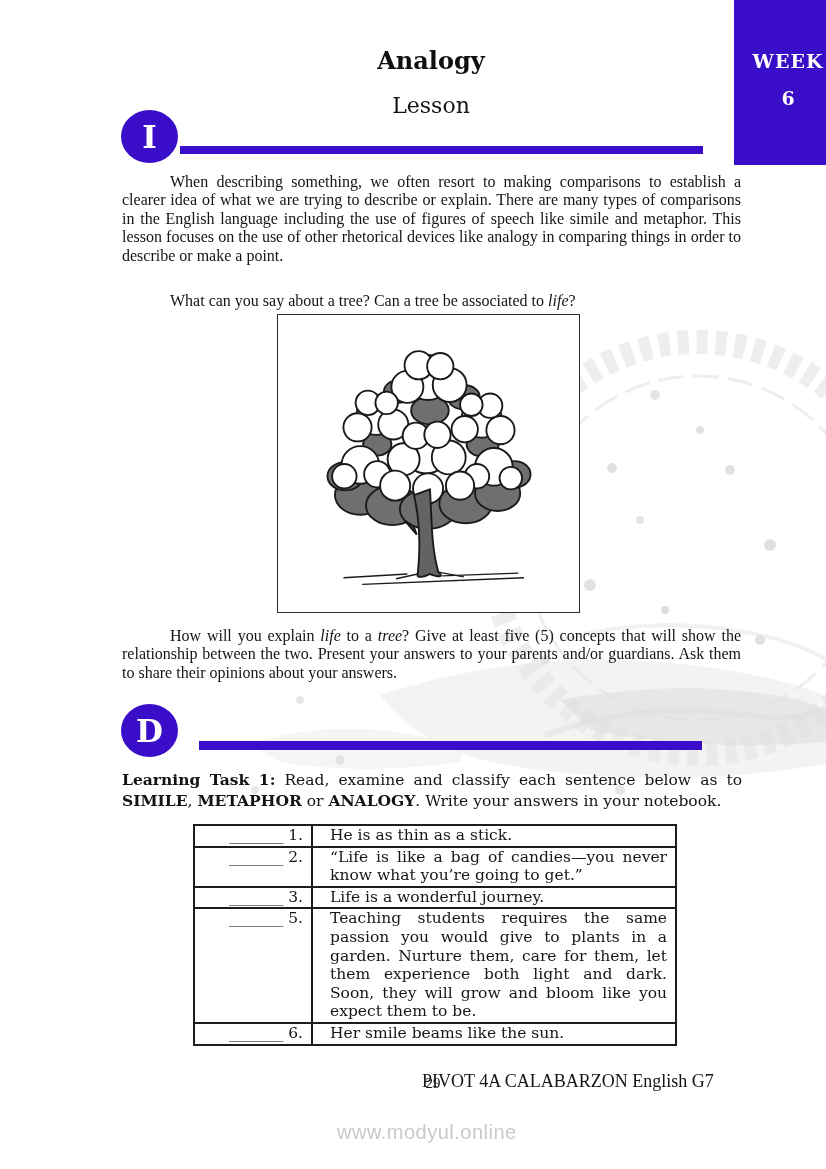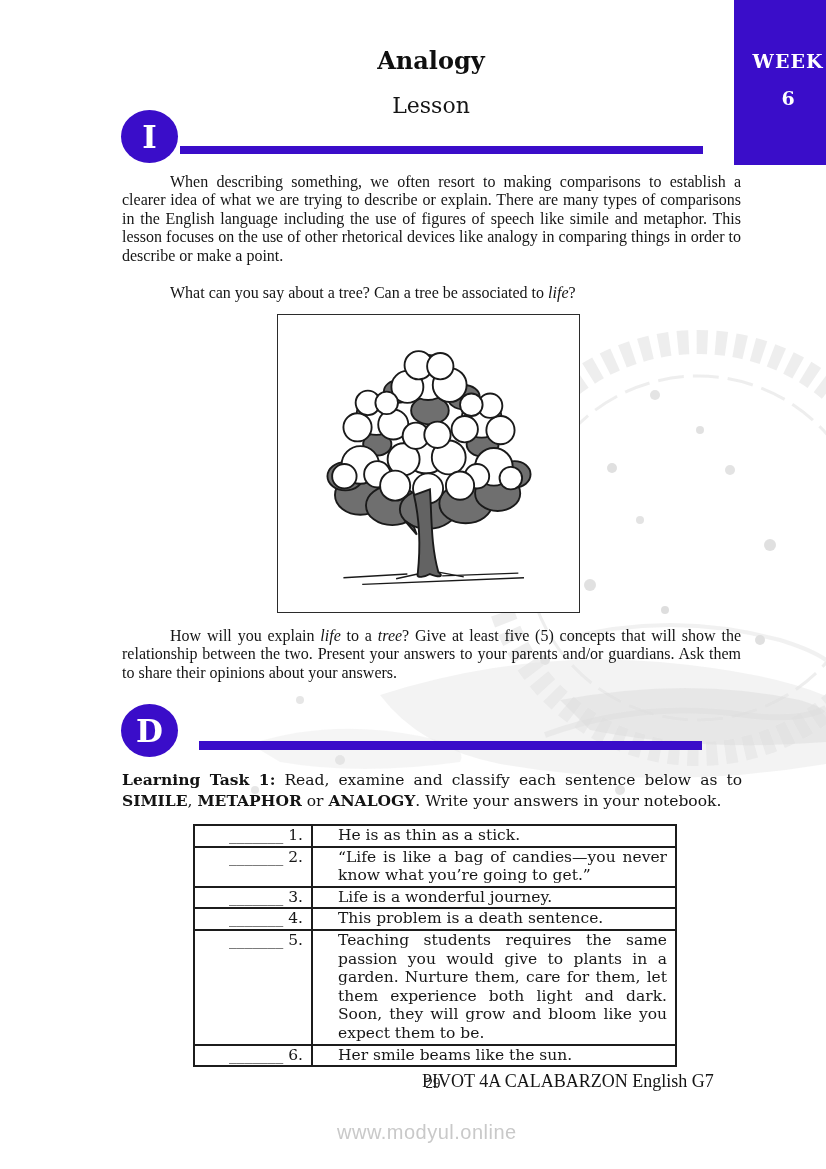--- a/index.html
+++ b/index.html
@@ -44,21 +44,21 @@
   .rule-i { left:180px; top:146px; width:523px; height:8px; }
   .rule-d { left:199px; top:741px; width:503px; height:9px; }
 
   
   .para {
     position:absolute; z-index:1; margin:0; width:619px; left:122px;
     text-align:justify; font-size:16px; line-height:18.4px;
   }
   .para-indent { text-indent:48px; }
   .intro-paragraph { top:173px; }
-  .intro-question  { top:284px; }
+  .intro-question  { top:292px; }
   .reflection-paragraph { top:627px; }
 
   
   .tree-figure {
     position:absolute; left:277px; top:314px; width:303px; height:299px; z-index:1;
     margin:0; border:1px solid #2b2b2b; background:#fff;
     display:flex; align-items:center; justify-content:center;
   }
   .tree-figure svg { width:284px; height:284px; }
 
@@ -69,21 +69,21 @@
     font-size:15.5px; line-height:19.5px;
   }
   .task-intro b { font-weight:bold; }
 
   .task-table {
     position:absolute; left:193px; top:824px; width:484px; z-index:1;
     border-collapse:collapse; font-family:"DejaVu Serif", serif;
     font-size:15.5px; color:#171717;
   }
   .task-table td {
-    border:2px solid #1c1c1c; padding:0 8px 1px 25px;
+    border:2px solid #1c1c1c; padding:0 8px 1px 17px;
     vertical-align:top; line-height:18.6px;margin-left:45px;
   }
   .blank-cell { width:118px; text-align:right; white-space:nowrap; }
   .sentence-cell { text-align:justify; }
 
   
   .footer-page-number {
     position:absolute; left:403px; top:1075px; width:60px; z-index:1;
     text-align:center; font-size:15px;
   }
@@ -230,24 +230,20 @@
       </tr>
       <tr>
         <td class="blank-cell"><span>_______</span> <span>2.</span></td>
         <td class="sentence-cell">“Life is like a bag of candies—you never know what you’re going to get.”</td>
       </tr>
       <tr>
         <td class="blank-cell"><span>_______</span> <span>3.</span></td>
         <td class="sentence-cell">Life is a wonderful journey.</td>
       </tr>
       <tr>
-        <td class="blank-cell"><span>_______</span> <span>4.</span></td>
-        <td class="sentence-cell">This problem is a death sentence.</td>
-      </tr>
-      <tr>
         <td class="blank-cell"><span>_______</span> <span>5.</span></td>
         <td class="sentence-cell">Teaching students requires the same passion you would give to plants in a garden. Nurture them, care for them, let them experience both light and dark. Soon, they will grow and bloom like you expect them to be.</td>
       </tr>
       <tr>
         <td class="blank-cell"><span>_______</span> <span>6.</span></td>
         <td class="sentence-cell">Her smile beams like the sun.</td>
       </tr>
     </tbody>
   </table>
 

